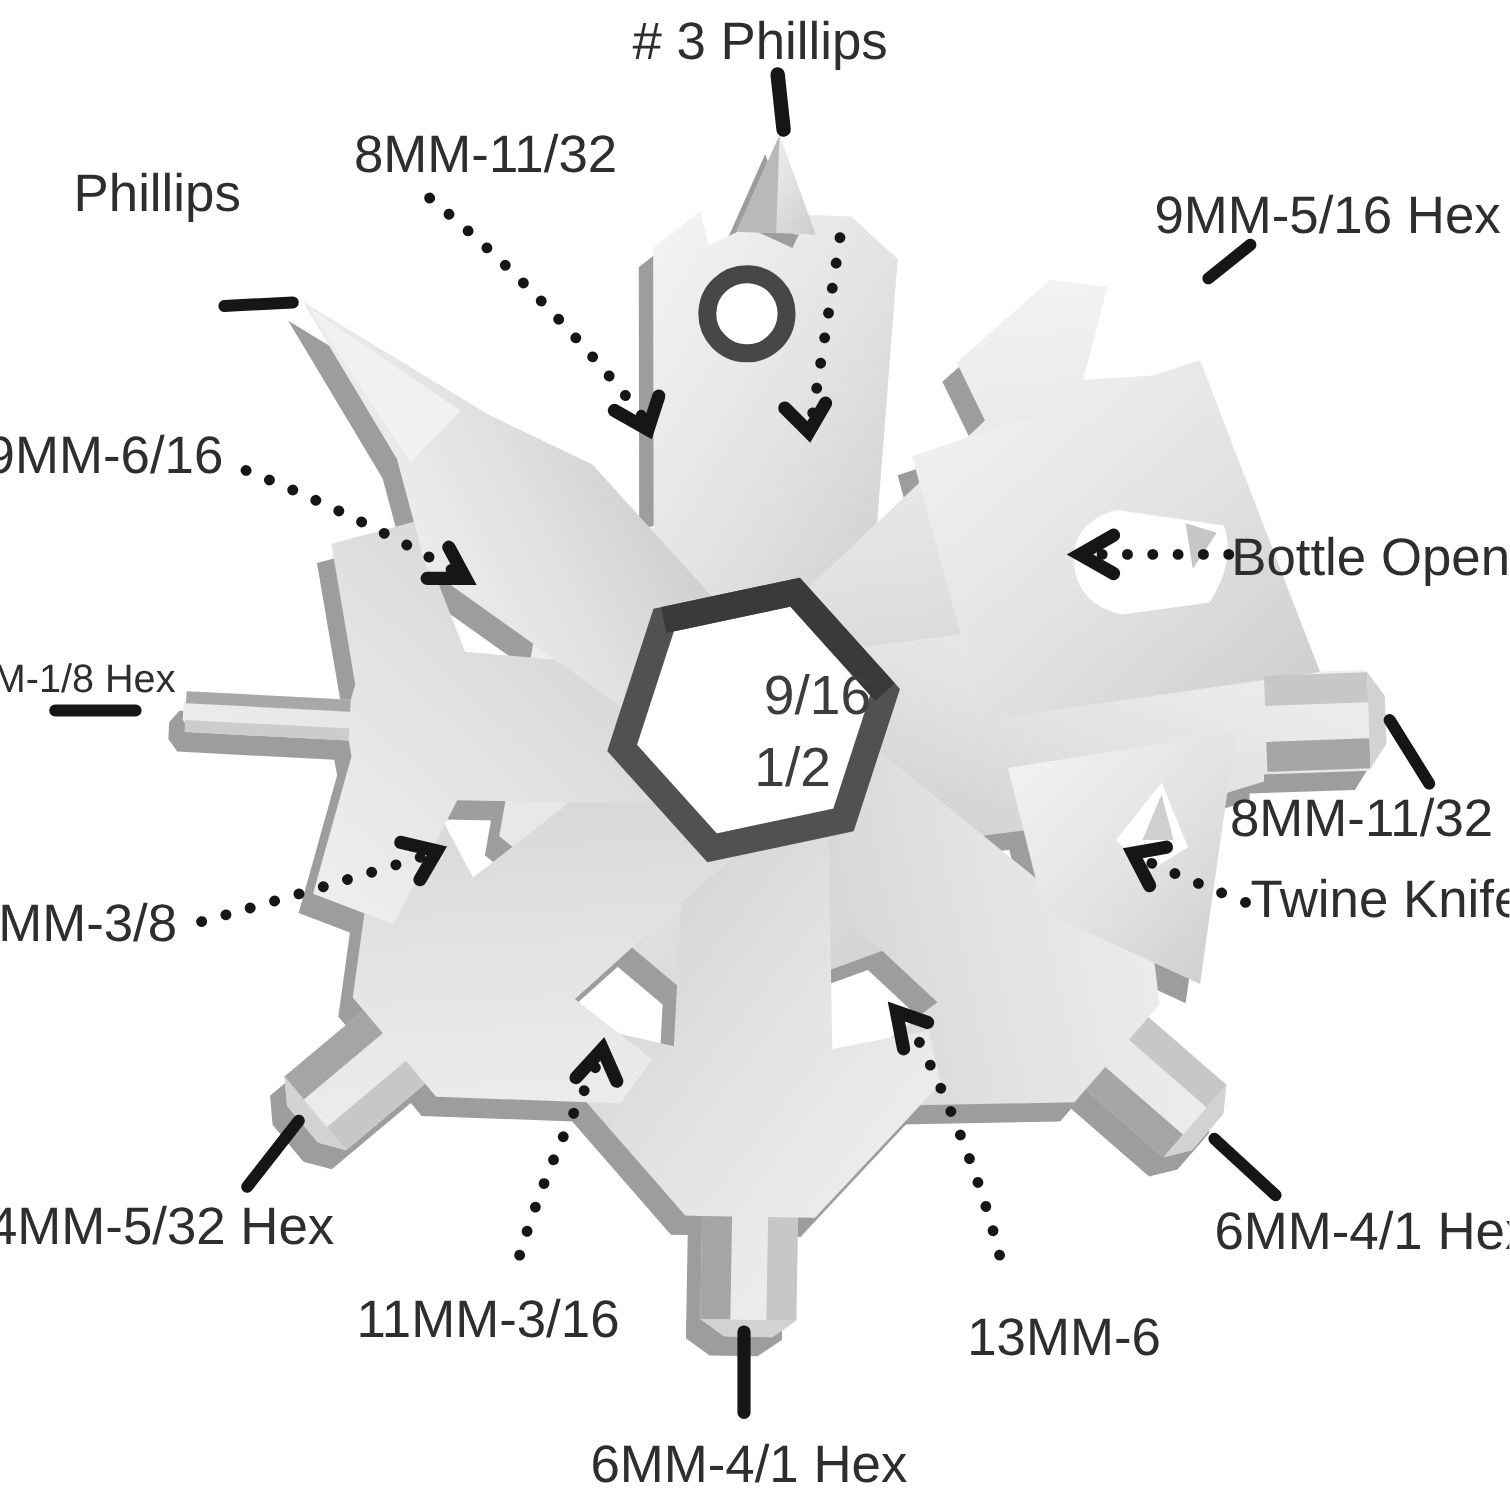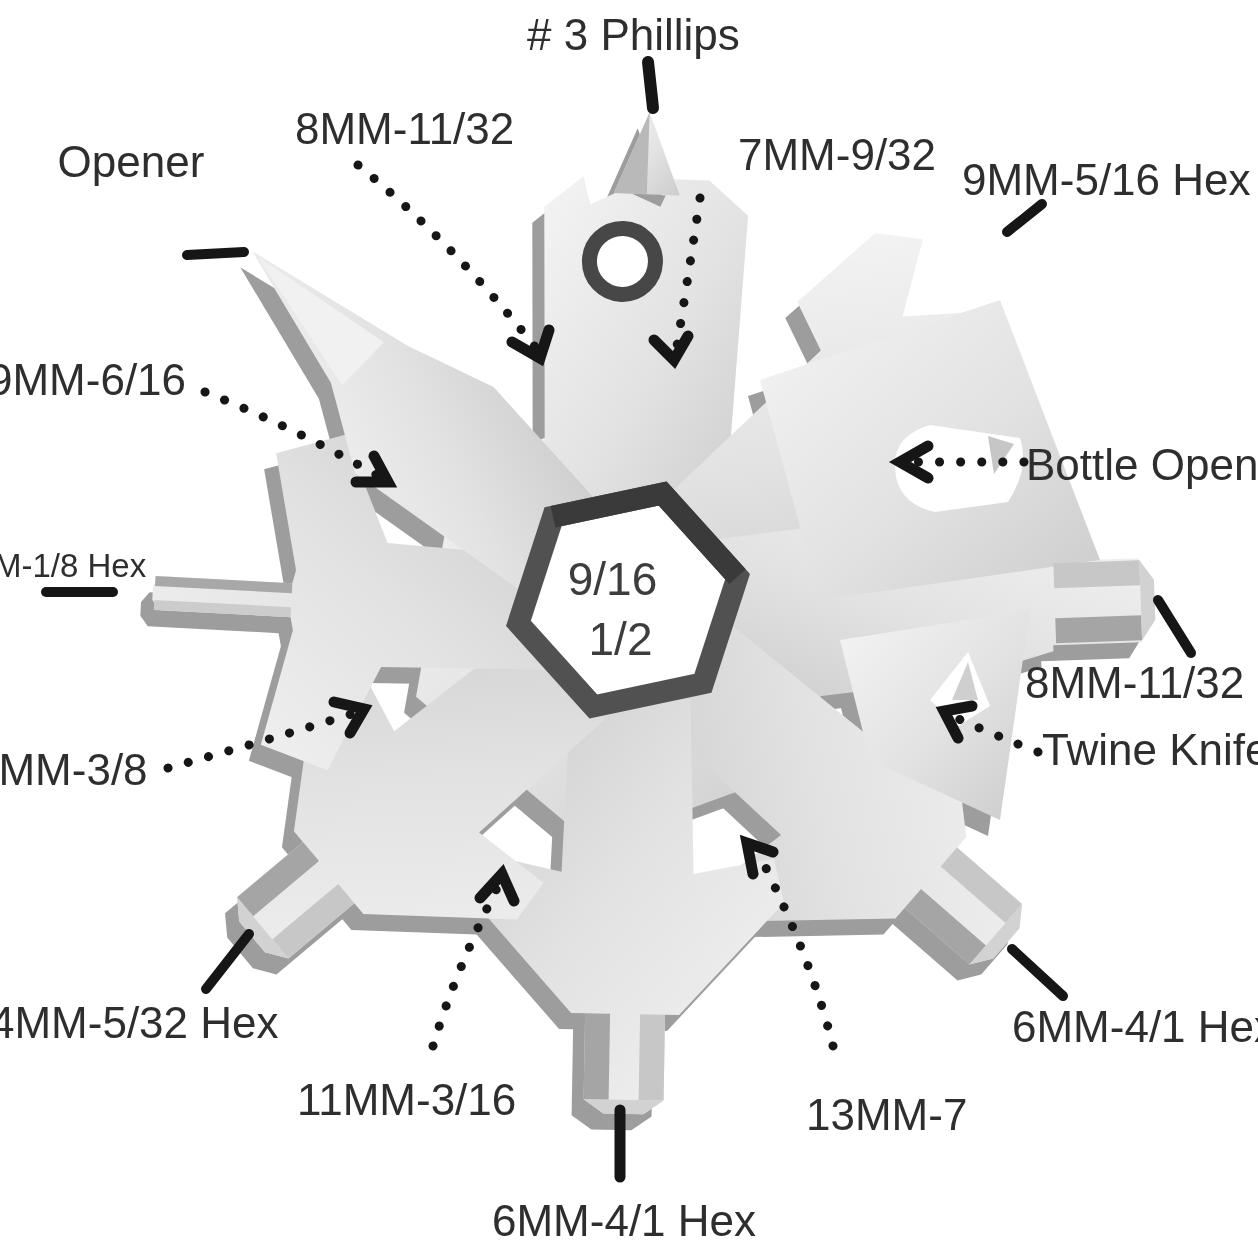--- a/index.html
+++ b/index.html
@@ -142,35 +142,34 @@
         <path d="M 928 446 L 900 462 L 928 478"></path>
         <path d="M 972 706 L 944 711 L 958 738"></path>
         <path d="M 480 898 L 502 874 L 514 901"></path>
         <path d="M 773 852 L 747 843 L 753 874"></path>
       </g>
     </g>
   </svg>
 
   <div class="lbl" style="left:527px;top:10px;"># 3 Phillips</div>
   <div class="lbl" style="left:295px;top:104px;">8MM-11/32</div>
-  <div class="lbl" style="left:738px;top:130px;">7MM-9/32</div>
   <div class="lbl" style="left:962px;top:155px;">9MM-5/16 Hex</div>
 
   <div class="slotted-block">
-    <div>Opener</div>
+    <div>Phillips</div>
   </div>
 
   <div class="lbl" style="left:-12px;top:355px;">9MM-6/16</div>
   <div class="lbl" style="left:1026px;top:440px;">Bottle Opener</div>
   <div class="lbl small" style="left:-6px;top:548px;">M-1/8 Hex</div>
   <div class="lbl" style="left:1025px;top:658px;">8MM-11/32 Hex</div>
   <div class="lbl" style="left:-26px;top:745px;">0MM-3/8</div>
   <div class="lbl" style="left:1042px;top:725px;">Twine Knife</div>
   <div class="lbl" style="left:-10px;top:998px;">4MM-5/32 Hex</div>
   <div class="lbl" style="left:297px;top:1075px;">11MM-3/16</div>
-  <div class="lbl" style="left:806px;top:1090px;">13MM-7</div>
+  <div class="lbl" style="left:806px;top:1090px;">13MM-6</div>
   <div class="lbl" style="left:1012px;top:1002px;">6MM-4/1 Hex</div>
   <div class="lbl" style="left:492px;top:1196px;">6MM-4/1 Hex</div>
 
-  <div class="hexmark" style="left:540px;top:552px;">9/16</div>
-  <div class="hexmark" style="left:548px;top:612px;">1/2</div>
+  <div class="hexmark" style="left:581px;top:552px;text-align:right;">9/16</div>
+  <div class="hexmark" style="left:588px;top:612px;">1/2</div>
 
 </div>
 
 </body></html>

